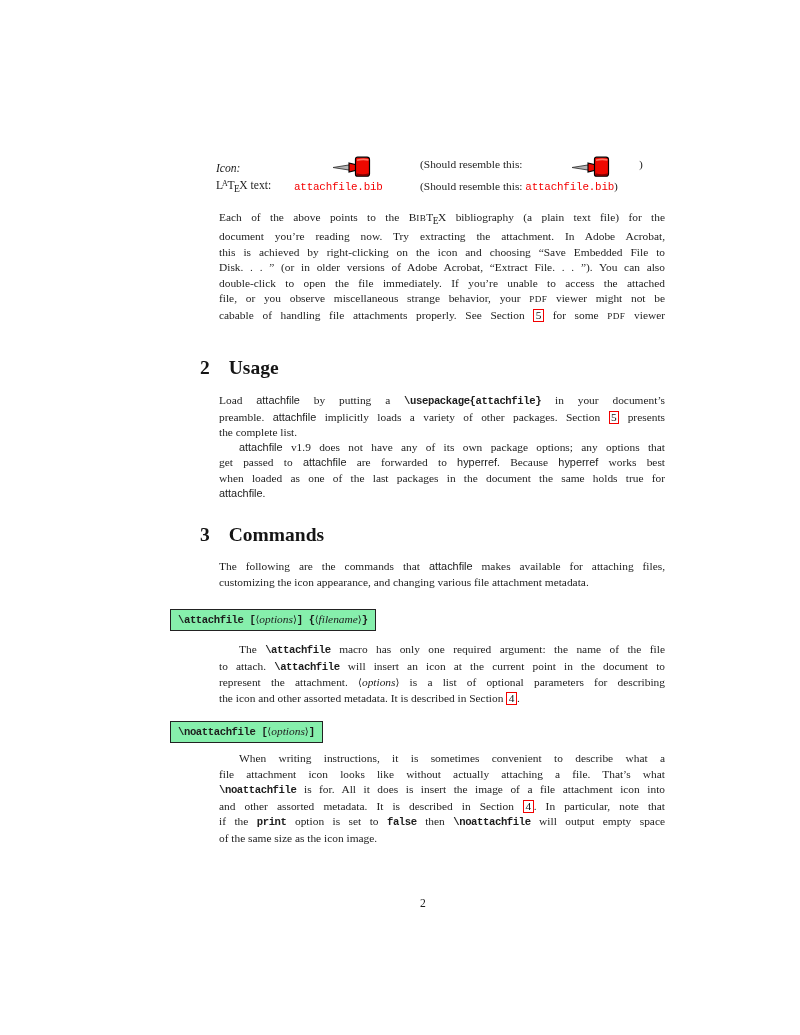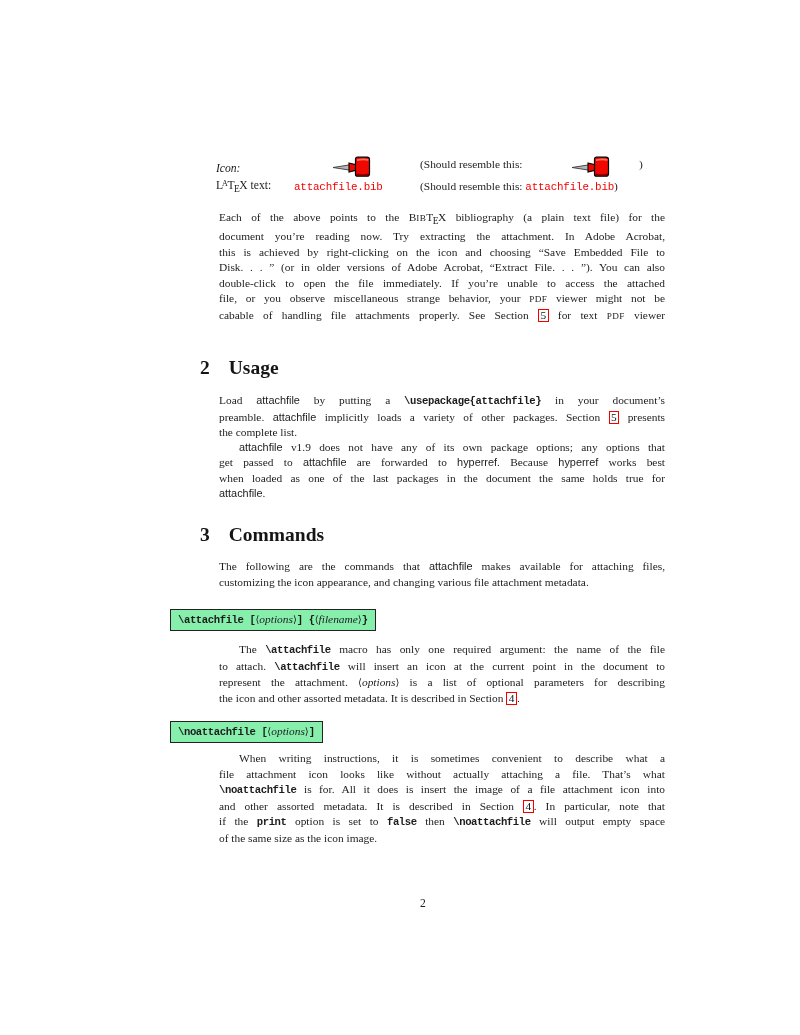--- a/index.html
+++ b/index.html
@@ -94,21 +94,21 @@
     <span class="abs" style="left:204px;top:24px;"><span>(Should resemble this: </span><span class="s-ttr">attachfile.bib</span><span>)</span></span>
   </div>
 
   <div class="abs textcol" style="top:210px;">
       <div class="pline"><span>Each of the above points to the B</span><span class="s-sc">IB</span><span>T</span><span class="s-sub">E</span><span>X bibliography (a plain text file) for the</span></div>
       <div class="pline"><span>document you’re reading now. Try extracting the attachment. In Adobe Acrobat,</span></div>
       <div class="pline"><span>this is achieved by right-clicking on the icon and choosing “Save Embedded File to</span></div>
       <div class="pline"><span>Disk. . . ” (or in older versions of Adobe Acrobat, “Extract File. . . ”). You can also</span></div>
       <div class="pline"><span>double-click to open the file immediately. If you’re unable to access the attached</span></div>
       <div class="pline"><span>file, or you observe miscellaneous strange behavior, your </span><span class="s-sc">PDF</span><span> viewer might not be</span></div>
-      <div class="pline"><span>cabable of handling file attachments properly. See Section </span><span class="s-link">5</span><span> for text </span><span class="s-sc">PDF</span><span> viewer</span></div>
+      <div class="pline"><span>cabable of handling file attachments properly. See Section </span><span class="s-link">5</span><span> for some </span><span class="s-sc">PDF</span><span> viewer</span></div>
     </div>
 
   <div class="abs heading" style="left:200px;top:357px;">
     <span>2</span>
     <span>Usage</span>
   </div>
 
   <div class="abs textcol" style="top:393px;">
       <div class="pline"><span>Load </span><span class="s-sf">attachfile</span><span> by putting a </span><span class="s-tt">\usepackage{attachfile}</span><span> in your document’s</span></div>
       <div class="pline"><span>preamble. </span><span class="s-sf">attachfile</span><span> implicitly loads a variety of other packages. Section </span><span class="s-link">5</span><span> presents</span></div>

